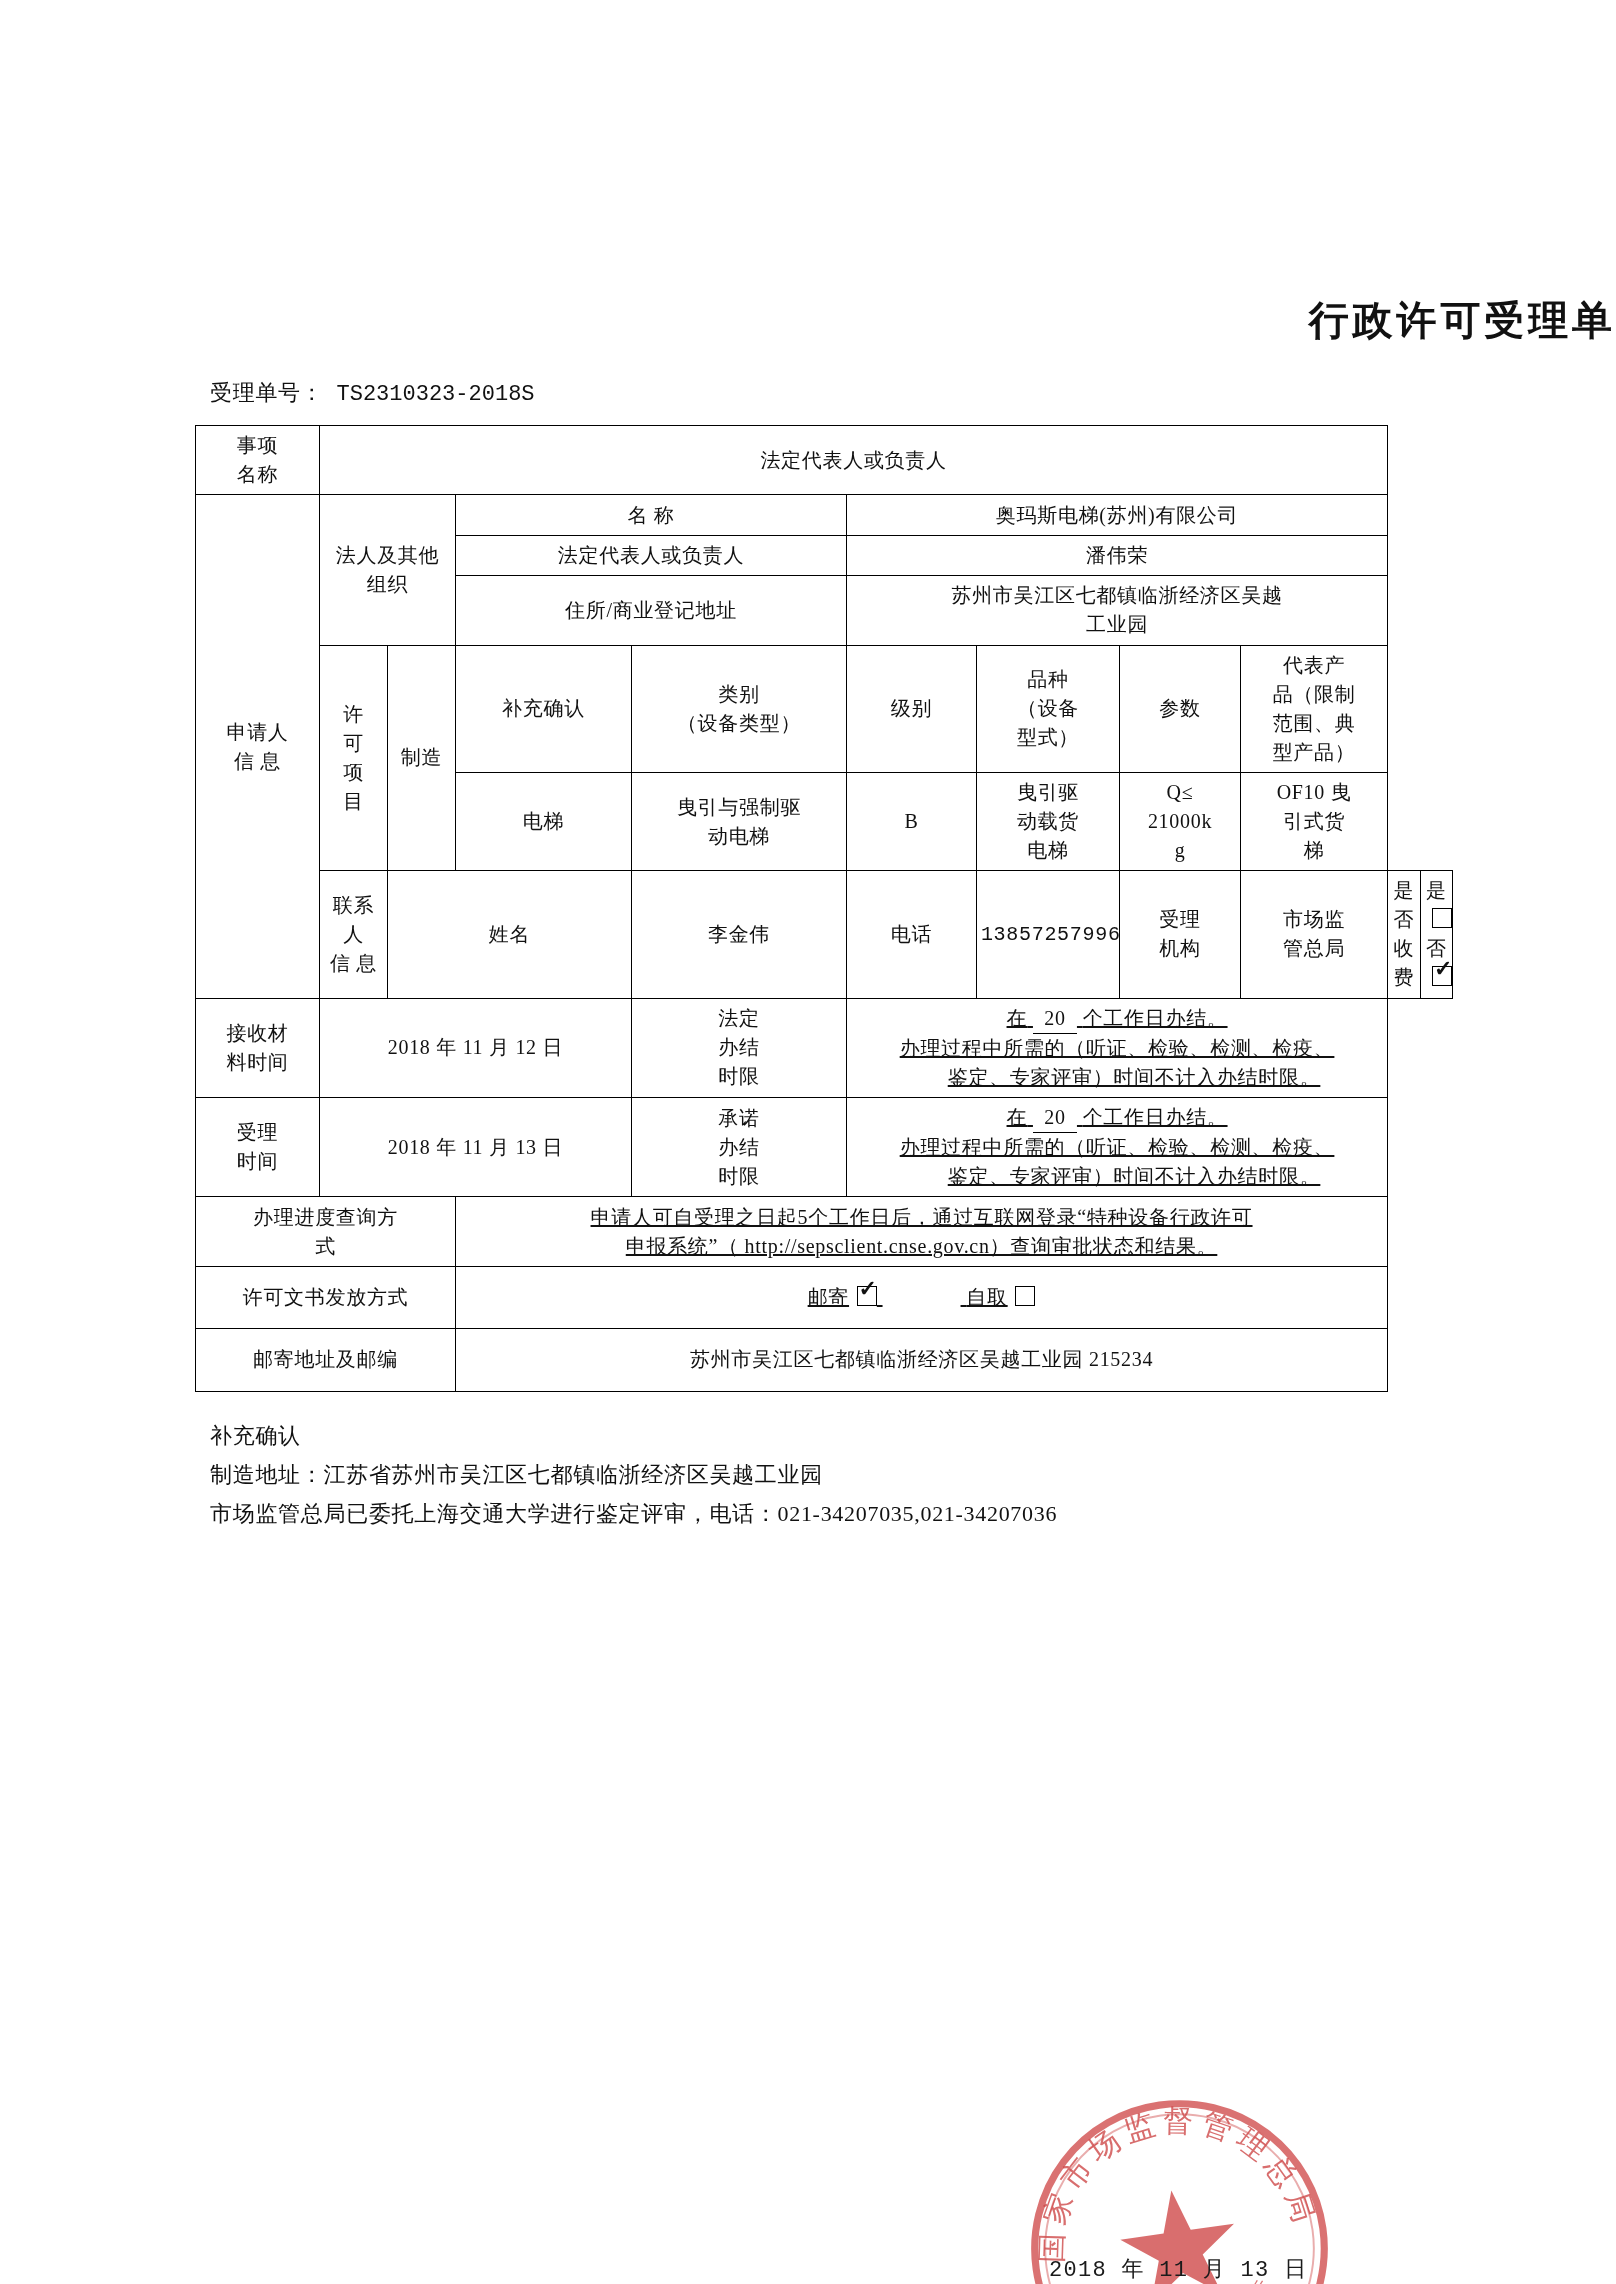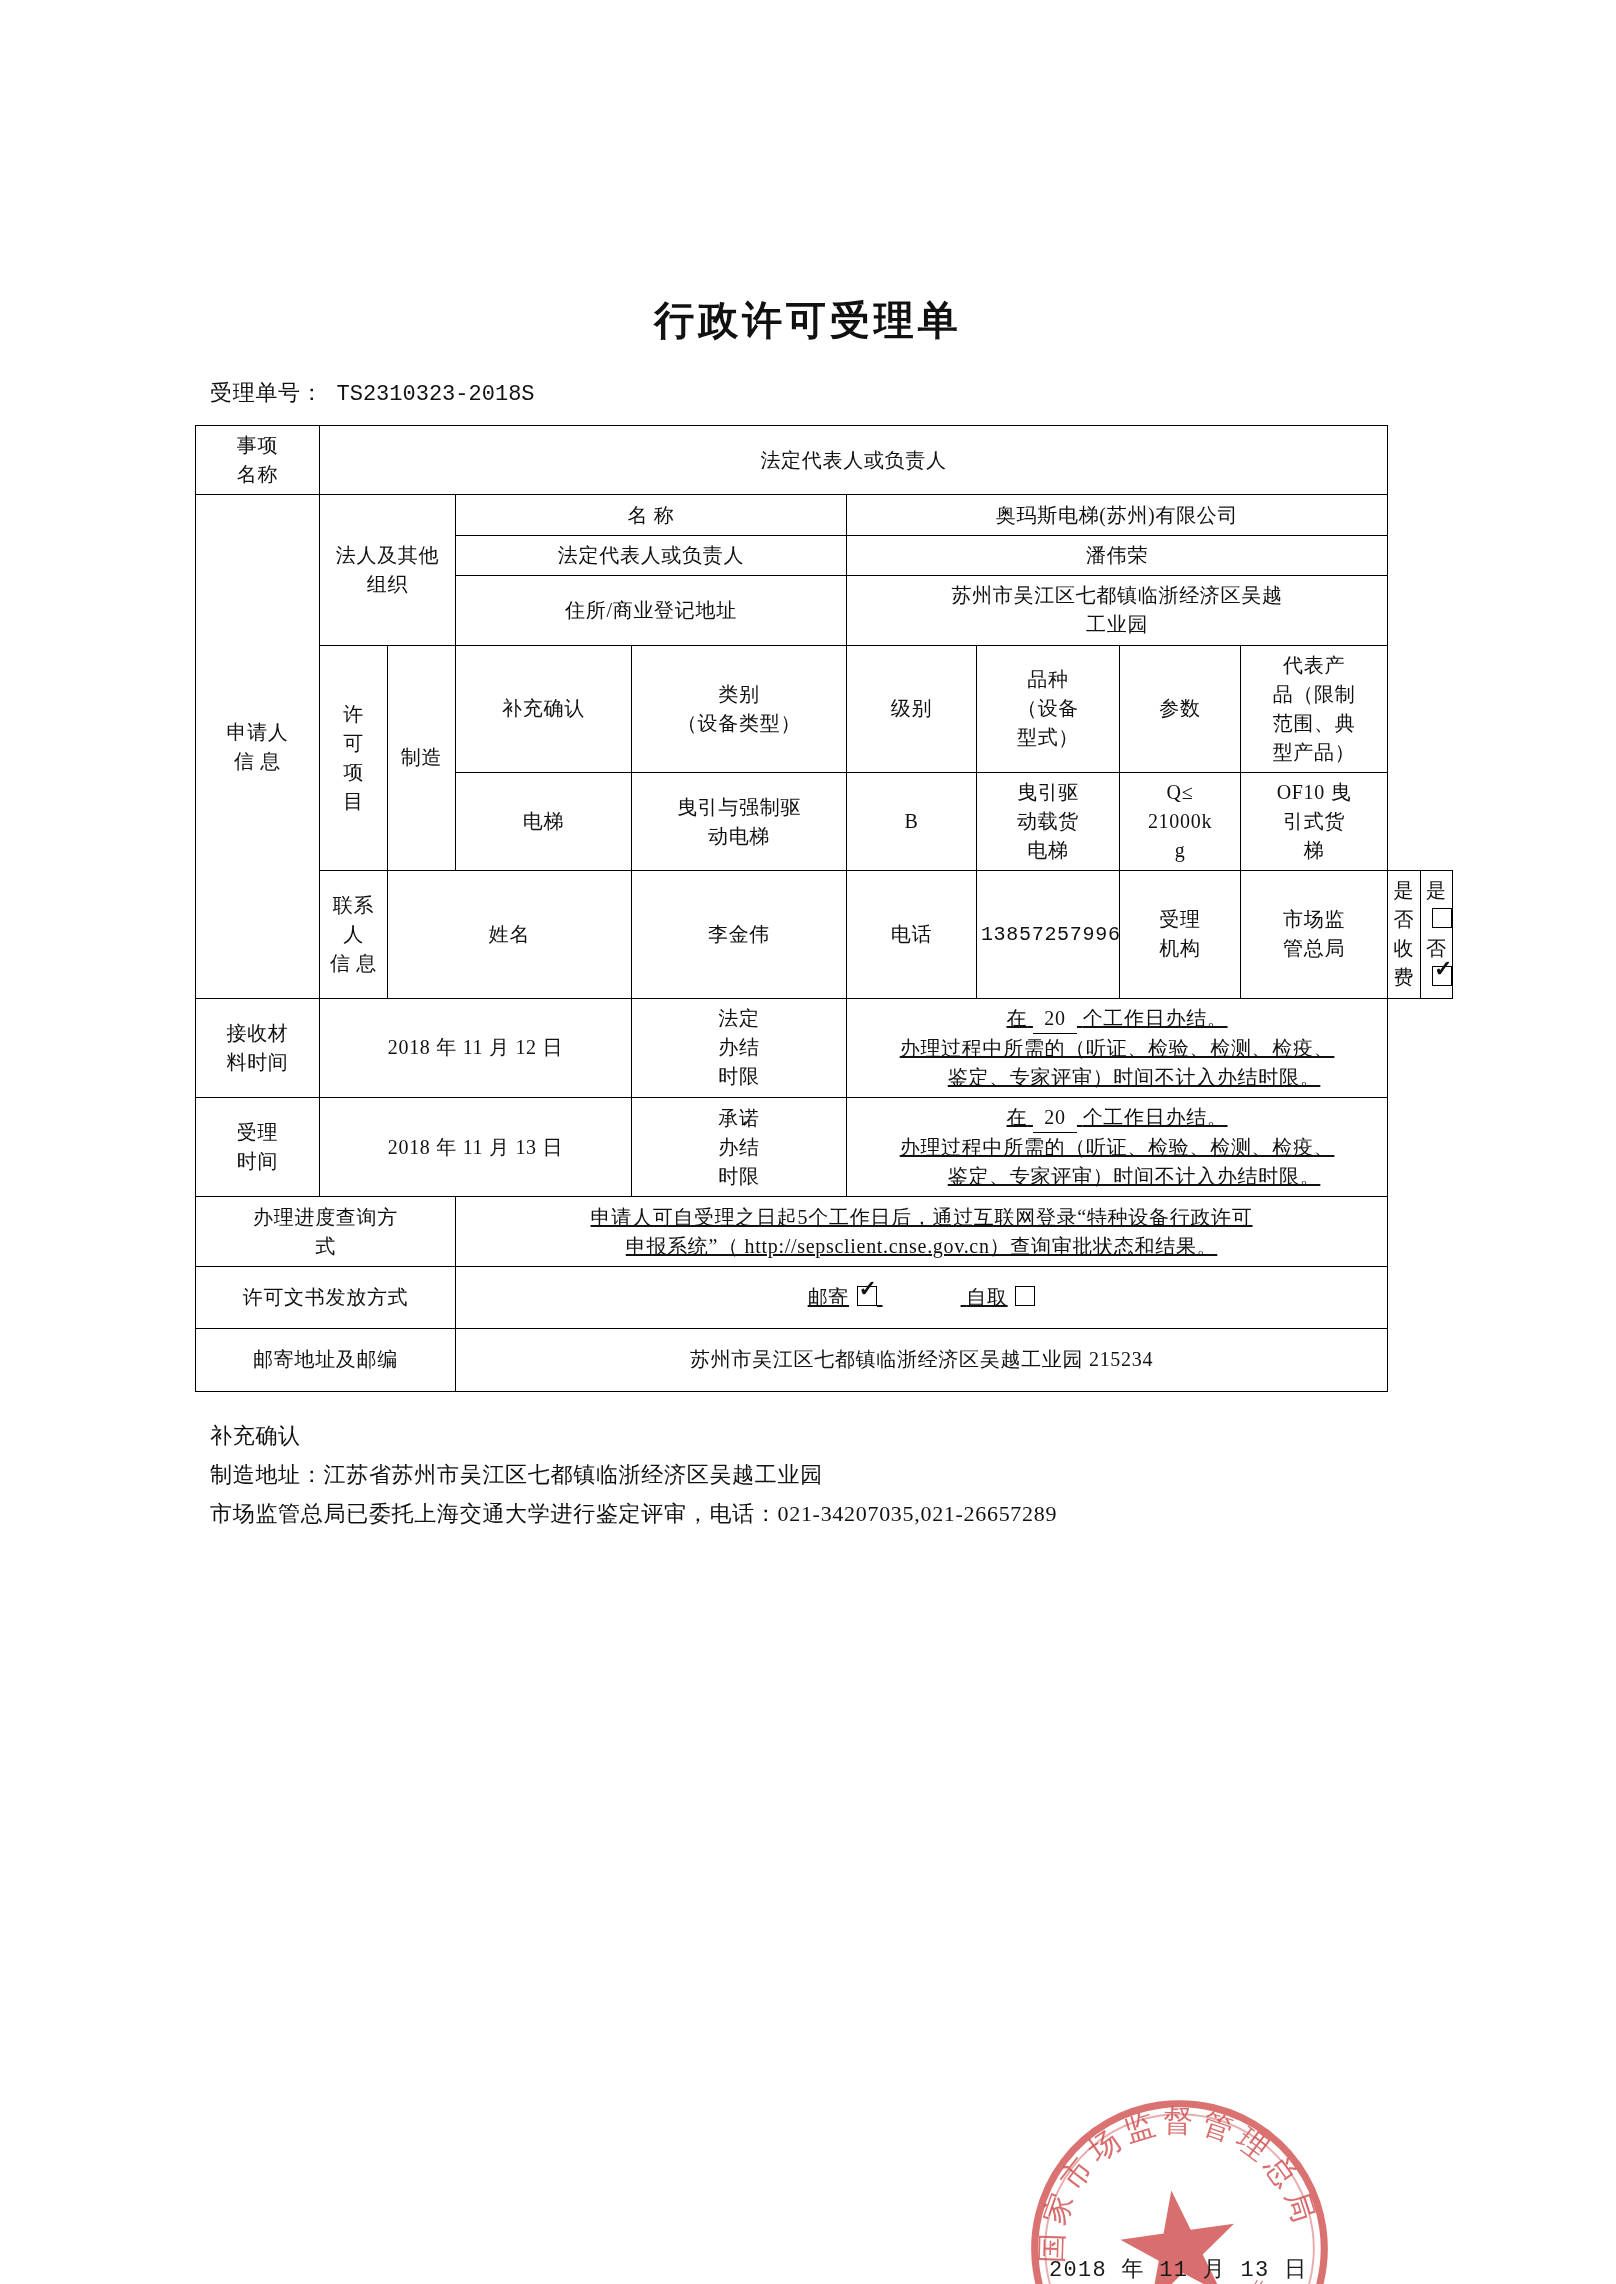--- a/index.html
+++ b/index.html
@@ -16,21 +16,21 @@
     overflow: hidden;
   }
   .page {
     position: relative;
     width: 1616px;
     height: 2284px;
     box-sizing: border-box;
     padding: 0;
   }
   .doc-title {
-    text-align: center;
+    text-align: right;
     font-size: 40px;
     font-weight: bold;
     letter-spacing: 3.9px;
     margin-top: 293px;
     font-family: "Liberation Serif", "DejaVu Serif", serif;
   }
   .doc-no {
     margin-top: 30px;
     margin-left: 210px;
     font-size: 22px;
@@ -334,21 +334,21 @@
     <tr class="fixed-row">
       <td colspan="3">邮寄地址及邮编</td>
       <td colspan="6">苏州市吴江区七都镇临浙经济区吴越工业园 215234</td>
     </tr>
   </tbody>
     </table>
 
   <div class="notes">
     <div>补充确认</div>
     <div>制造地址：江苏省苏州市吴江区七都镇临浙经济区吴越工业园</div>
-    <div>市场监管总局已委托上海交通大学进行鉴定评审，电话：021-34207035,021-26657289</div>
+    <div>市场监管总局已委托上海交通大学进行鉴定评审，电话：021-34207035,021-34207036</div>
   </div>
 
   <div class="seal">
     <svg width="313" height="313" viewBox="0 0 480 480" aria-hidden="true">
       <g transform="rotate(-8 240 240)">
         <circle cx="240" cy="240" r="222" fill="none" stroke="#cf4a4a" stroke-width="11" opacity="0.78"></circle>
         <circle cx="240" cy="240" r="206" fill="none" stroke="#cf4a4a" stroke-width="3" opacity="0.45"></circle>
         <path id="sealArcTop" d="M 60 240 A 180 180 0 0 1 420 240" fill="none"></path>
         <text fill="#cf4a4a" font-size="46" font-family="'Liberation Serif', serif" opacity="0.8" letter-spacing="10">
           <textPath href="#sealArcTop" startOffset="50%" text-anchor="middle">国家市场监督管理总局</textPath>

